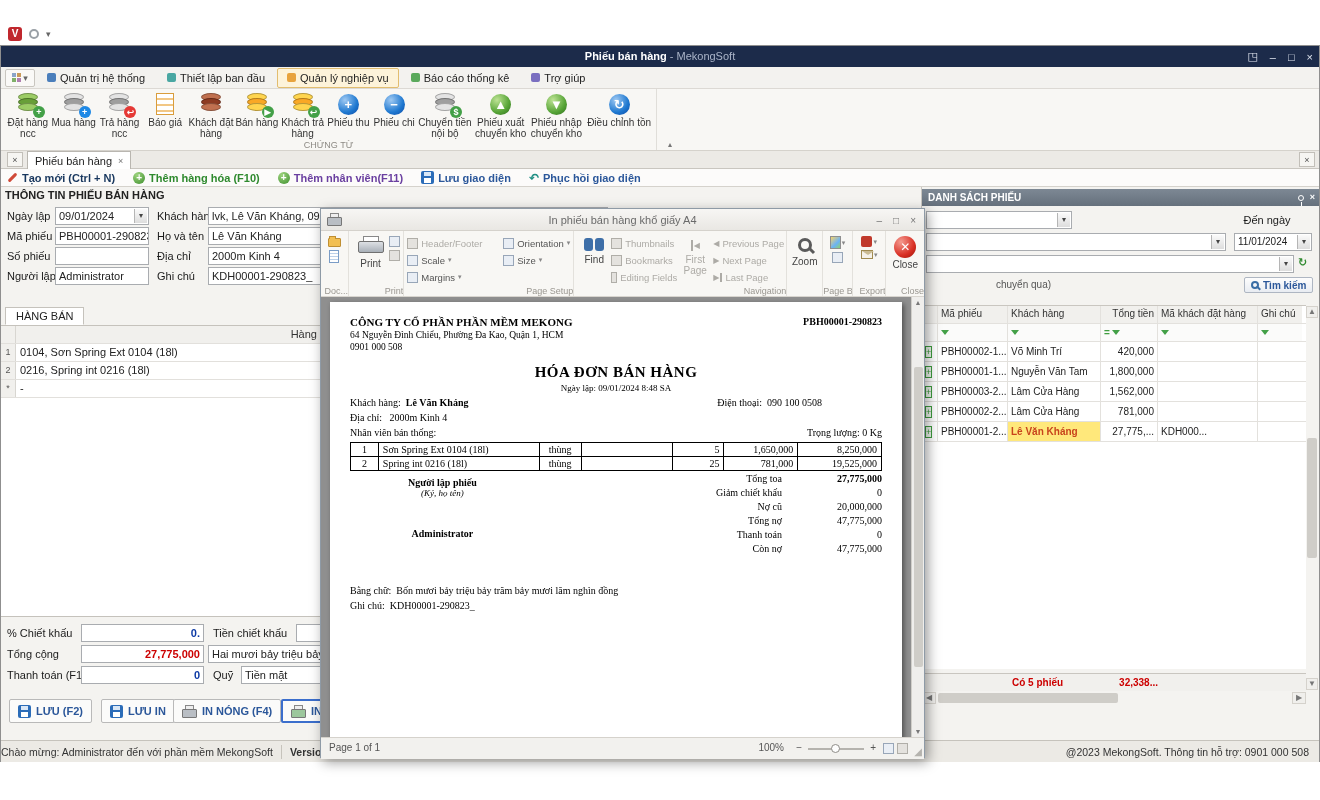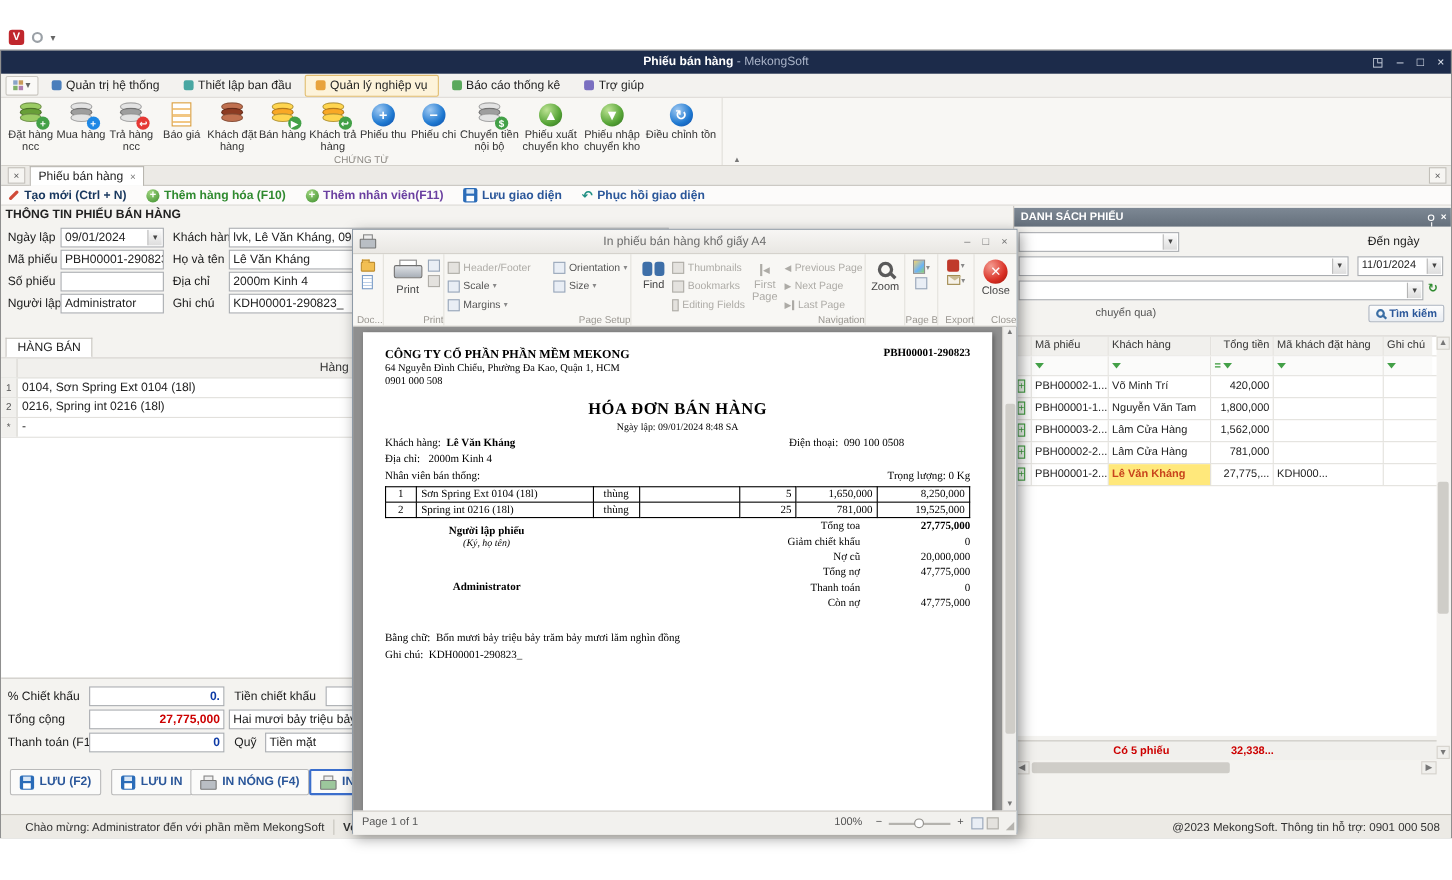--- a/index.html
+++ b/index.html
@@ -161,21 +161,21 @@
 .ptab th{font-weight:bold;text-align:center}
 .td-c{text-align:center}.td-r{text-align:right}
 .p-after{position:relative;height:104px}
 .p-sig{position:absolute;left:58px;top:6px;text-align:center;font-size:10px}
 .p-sig .it{font-style:italic;font-size:9px;font-weight:normal}
 .p-sig .nm{margin-top:30px;font-weight:bold}
 .p-tot{position:absolute;right:0;top:2px;width:260px}
 .p-trow{display:flex;font-size:10px;height:14px}
 .p-tlabel{flex:1;text-align:right}
 .p-tval{width:100px;text-align:right}
-.p-words{font-size:10px;}
+.p-words{font-size:10px;margin-top:10px}
 .p-note{font-size:10px;margin-top:4px}
 .b{font-weight:bold}
 .zoomline{position:absolute;right:60px;top:10px;width:56px;height:2px;background:#b5b3ae}
 .zoomknob{position:absolute;right:84px;top:6px;width:9px;height:9px;border-radius:50%;background:#fdfdfd;border:1px solid #8f8d88}
 .grip{position:absolute;right:2px;bottom:2px;color:#b5b3ae;font-size:10px}
 </style>
 </head>
 <body>
 
 <div class="qat">
@@ -573,21 +573,21 @@
       </div>
       <div class="vscroll">
         <span class="scroll" style="width:12px;height:12px;text-align:center">▲</span>
         <span class="thumb" style="width:10px;height:120px"></span>
         <span class="scroll" style="width:12px;height:12px;text-align:center">▼</span>
       </div>
     </div>
   </div>
 
   <div class="statusbar">
-    <span style="margin-left:22px">Chào mừng: Administrator đến với phần mềm MekongSoft</span>
+    <span style="margin-left:0">Chào mừng: Administrator đến với phần mềm MekongSoft</span>
     <span class="sb-sep"></span>
     <span style="font-weight:bold">Version: 4.0.0</span>
     <span style="margin-left:auto;margin-right:10px">@2023 MekongSoft. Thông tin hỗ trợ: 0901 000 508</span>
   </div>
 </div>
 
 <div class="dialog">
   <div class="d-title">
     <span class="d-ico i-printer"></span>
     <span class="d-ttext">In phiếu bán hàng khổ giấy A4</span>

